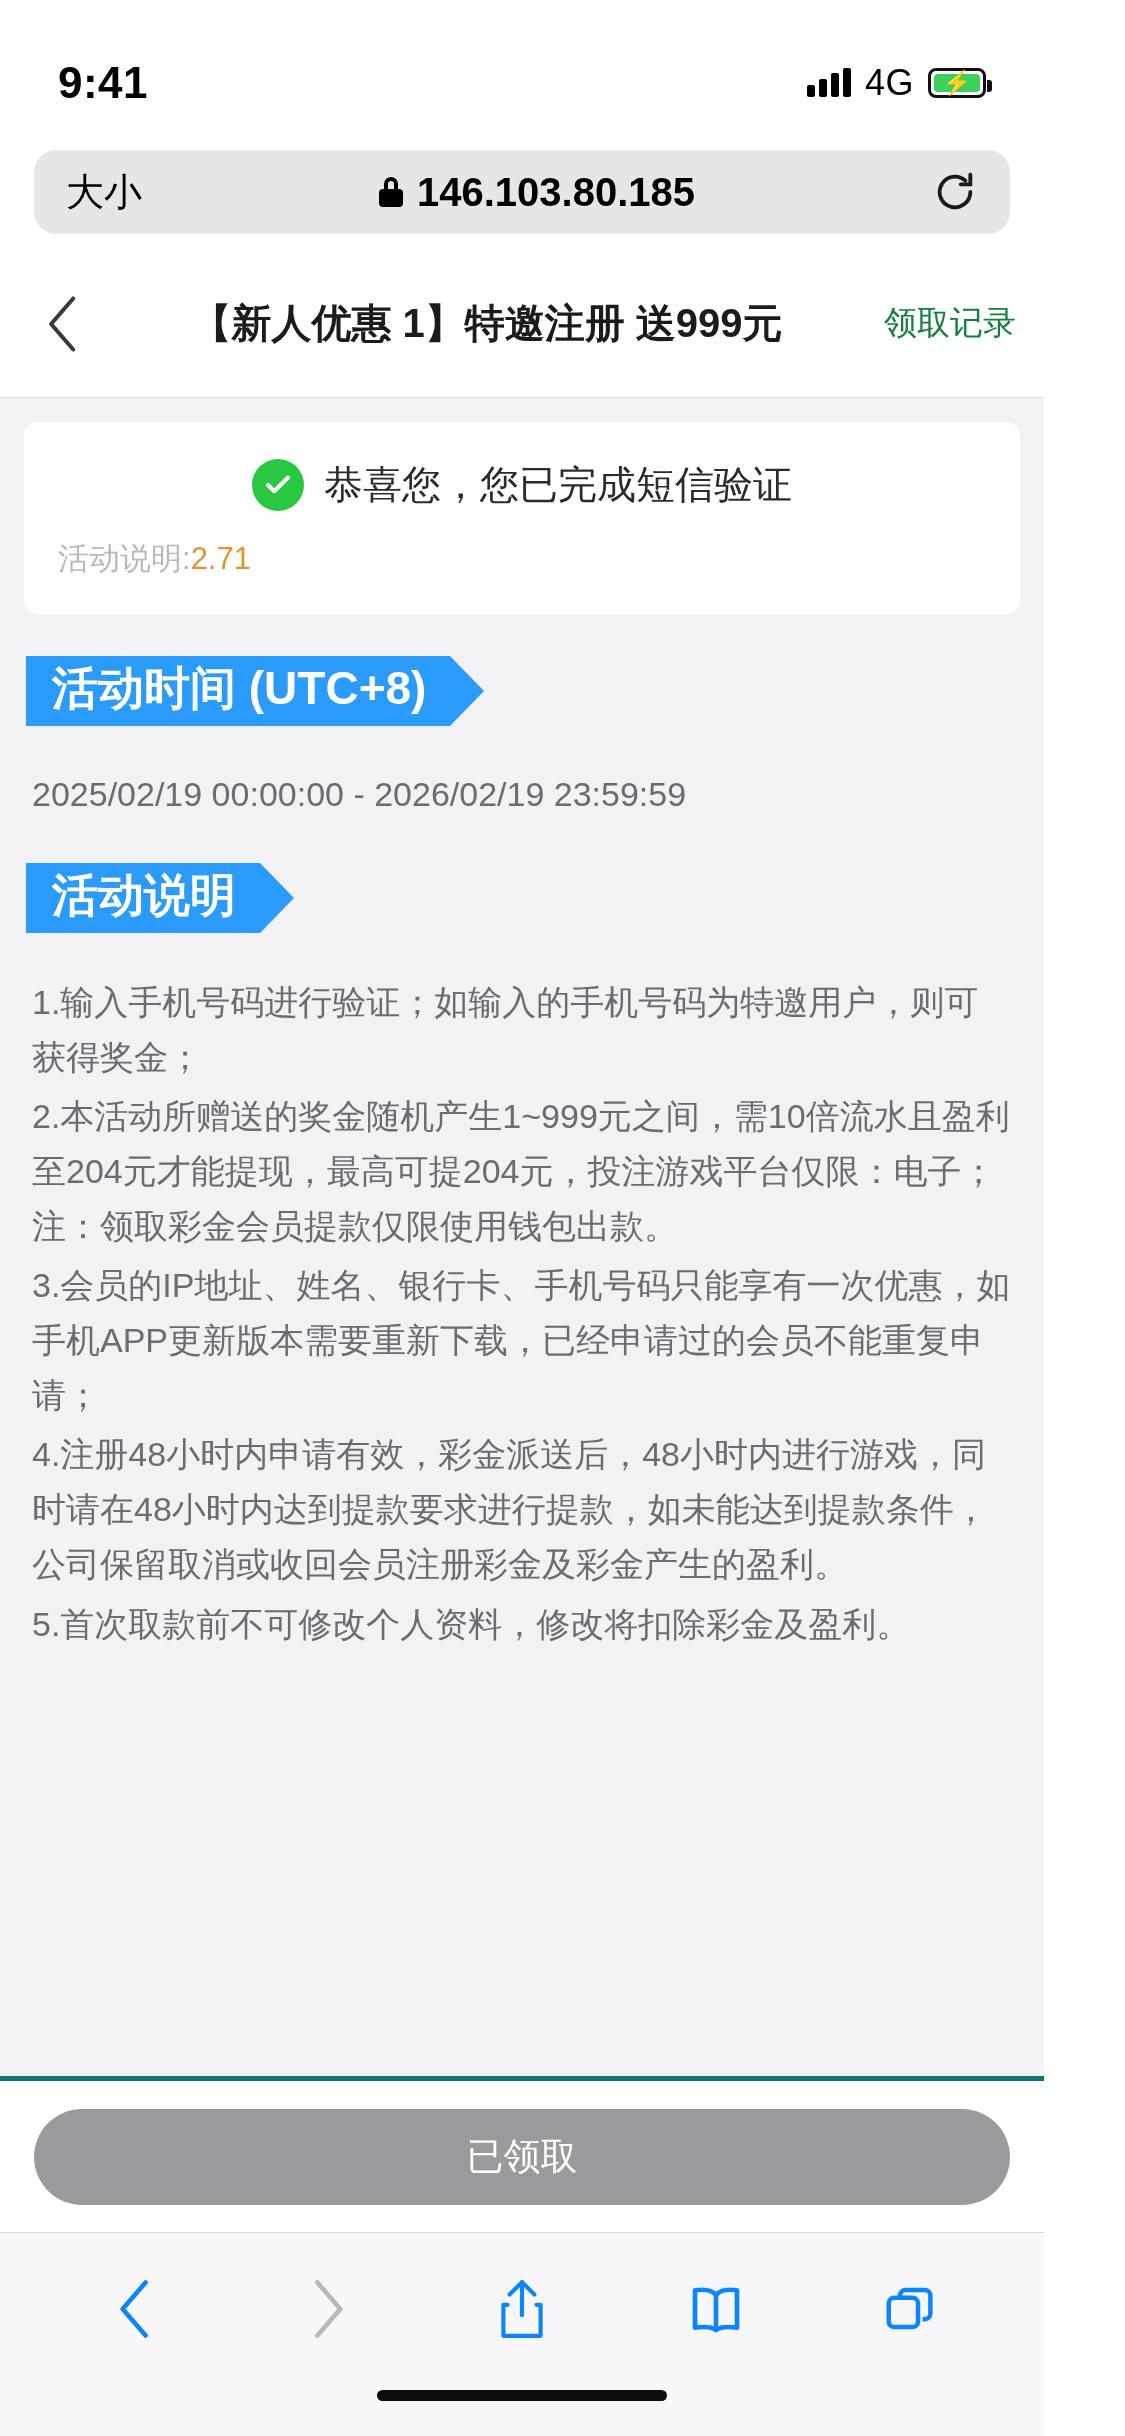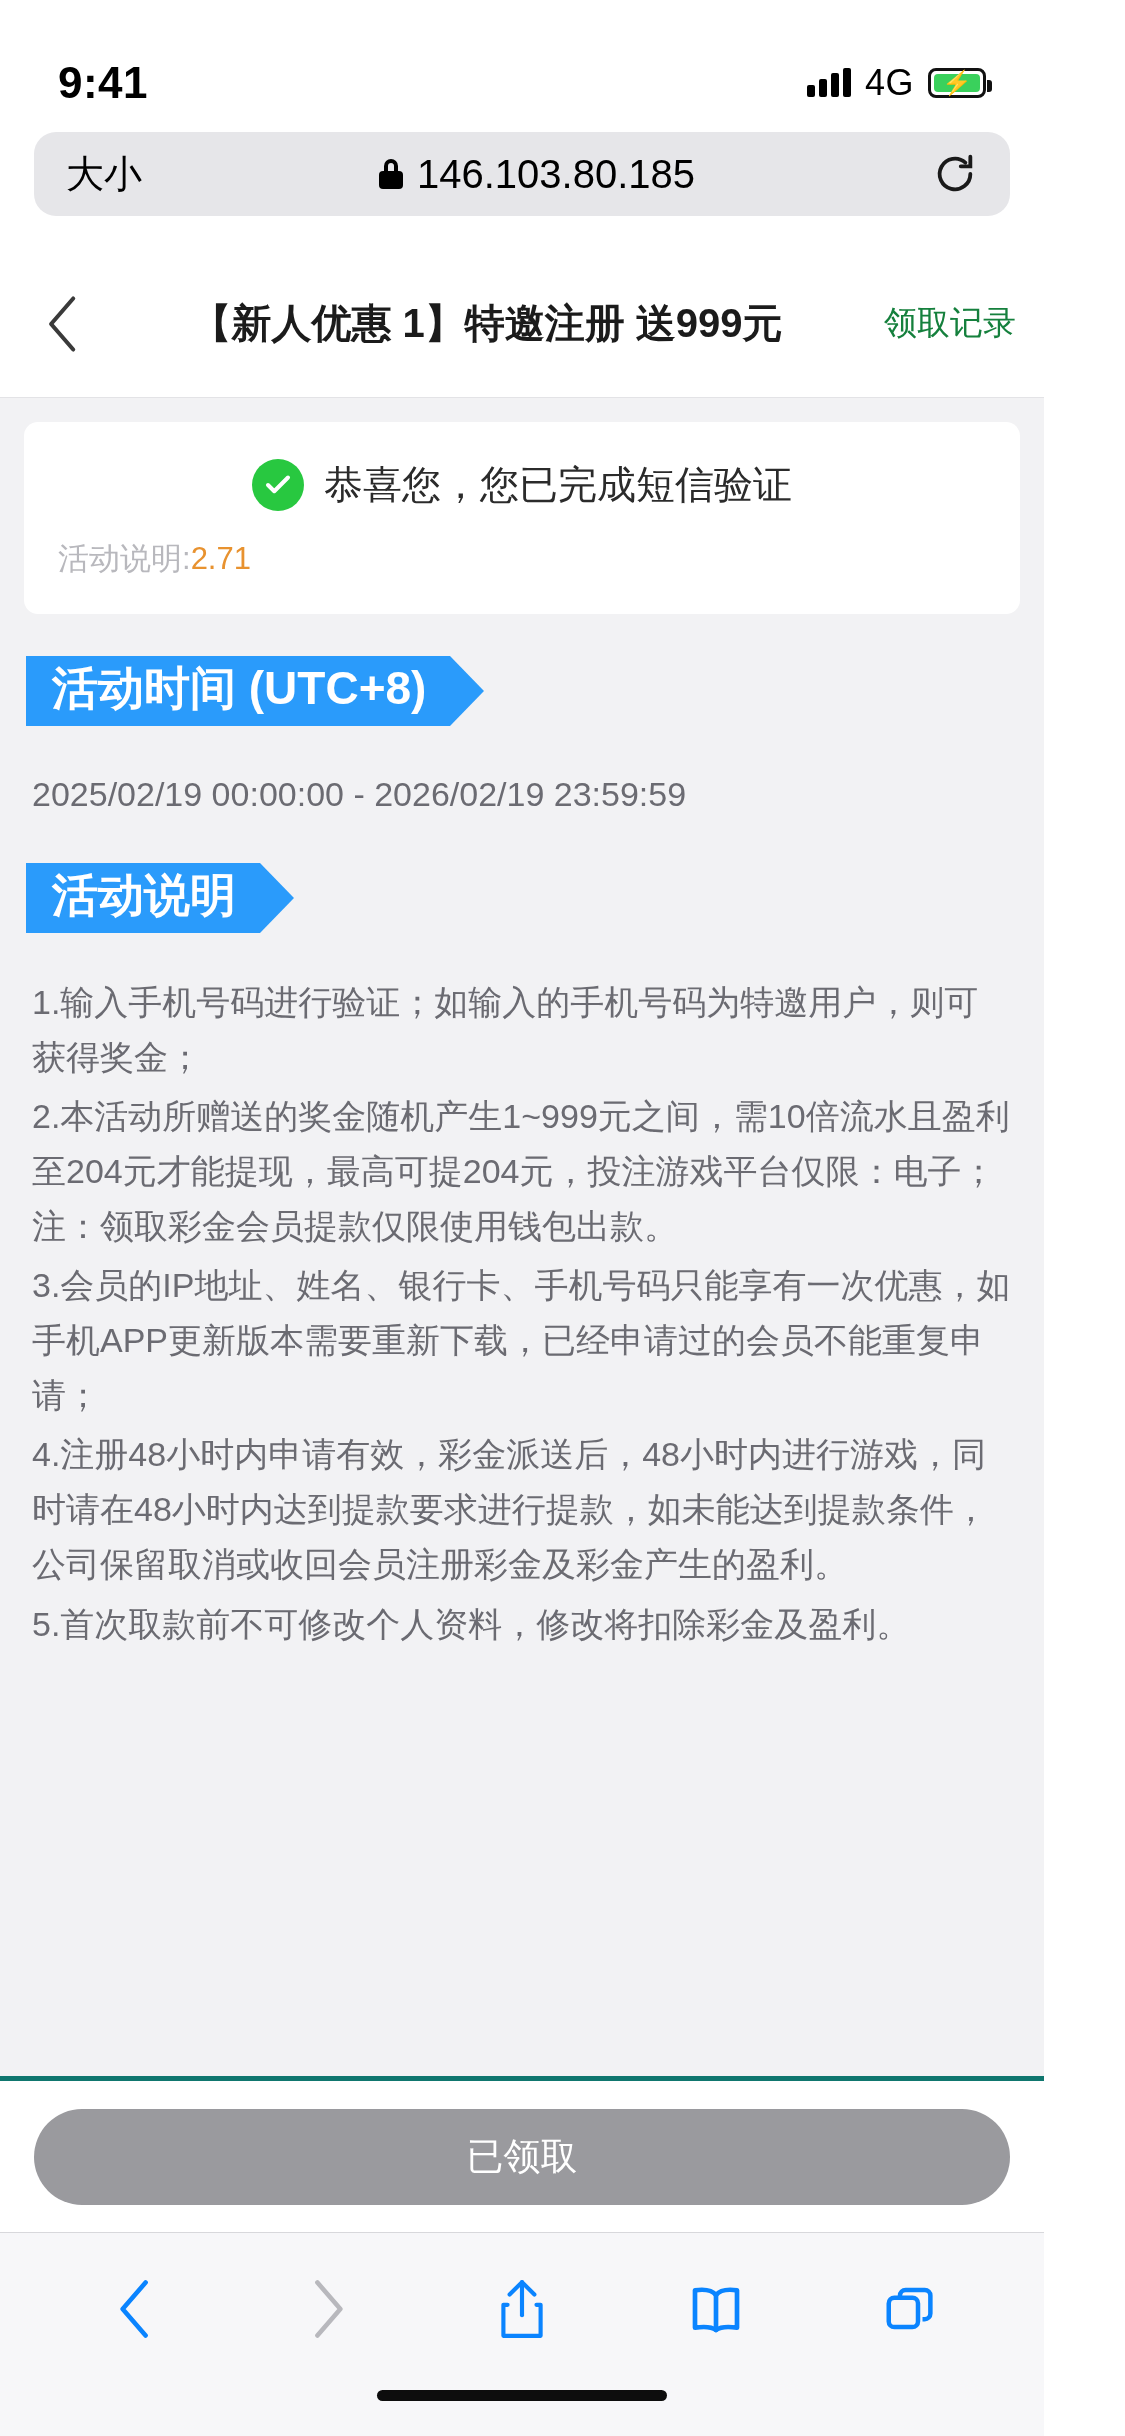--- a/index.html
+++ b/index.html
@@ -97,21 +97,21 @@
     color: #fff;
     line-height: 1;
   }
 
   
   .url-bar-wrap {
     flex: 0 0 118px;
     background: #ffffff;
     padding: 0 34px 16px 34px;
     display: flex;
-    align-items: flex-start;
+    align-items: flex-end;
   }
   .url-bar {
     width: 100%;
     height: 84px;
     background: #e6e6e9;
     border-radius: 22px;
     display: flex;
     align-items: center;
     padding: 0 32px;
     position: relative;
@@ -120,20 +120,21 @@
     font-size: 38px;
     color: #000;
     white-space: nowrap;
   }
   .url-center {
     flex: 1;
     display: flex;
     align-items: center;
     justify-content: center;
     gap: 14px;
+    font-weight: bold;
   }
   .lock-icon {
     width: 24px;
     height: 30px;
     position: relative;
     flex: 0 0 auto;
   }
   .lock-icon .body {
     position: absolute;
     bottom: 0;

